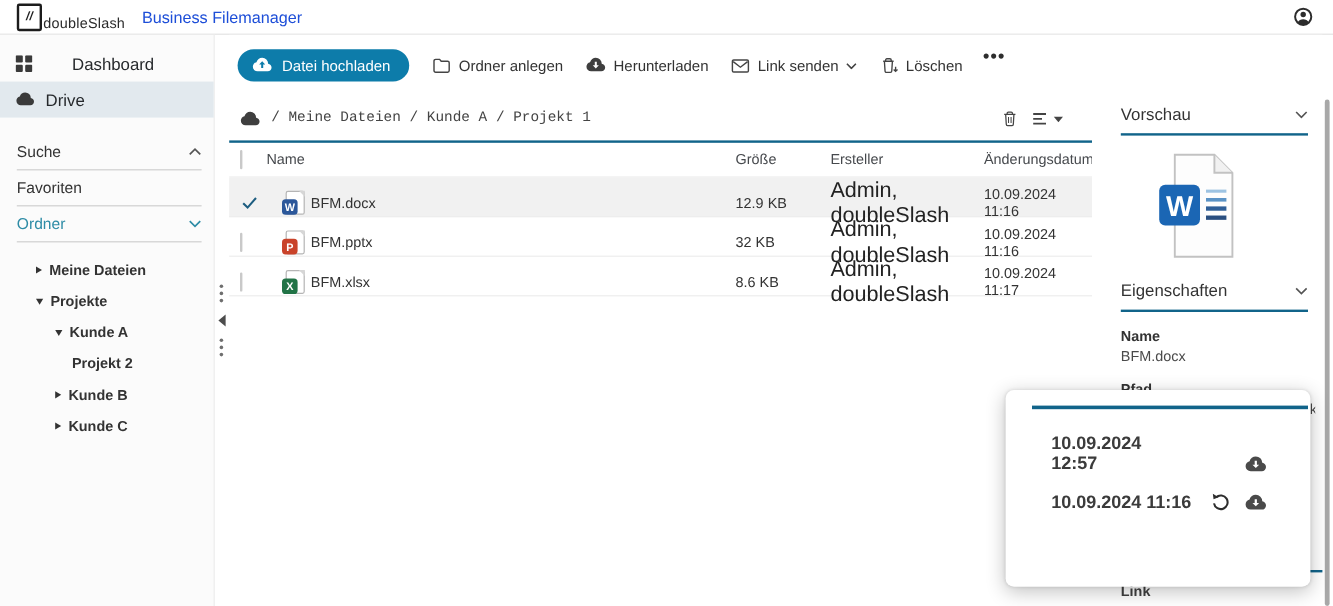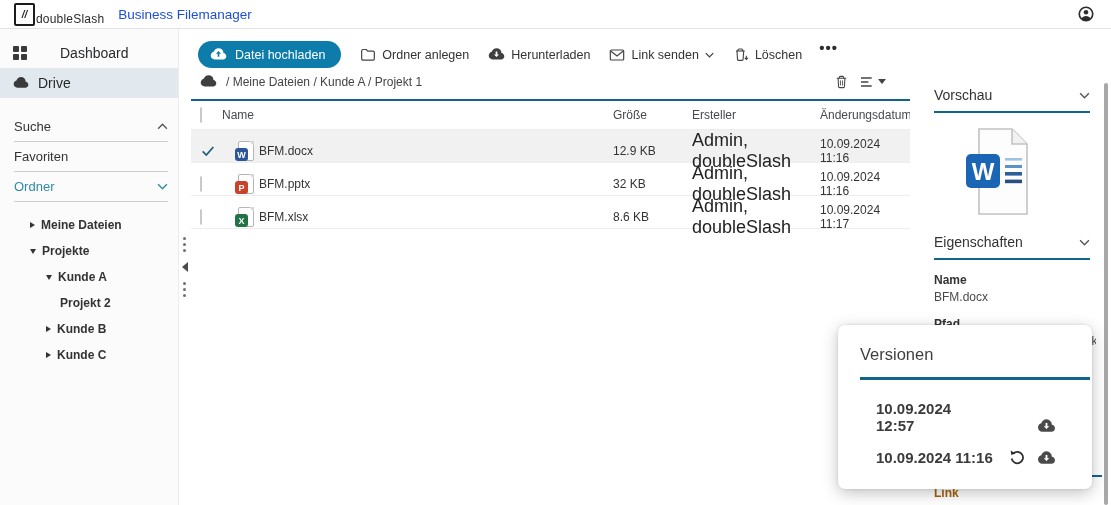--- a/index.html
+++ b/index.html
@@ -42,21 +42,21 @@
   .sp-dots i{width:3px;height:3px;border-radius:50%;background:#6f6f6f;}
   .sp-arrow{width:0;height:0;border-right:6px solid #4c4c4c;border-top:5px solid transparent;border-bottom:5px solid transparent;margin:4px 0;}
 
   
   .main{position:absolute;left:191px;top:29px;width:719px;bottom:0;background:#fff;}
   .toolbar{display:flex;align-items:center;margin-top:12px;margin-left:7px;}
   .btn-primary{display:flex;align-items:center;gap:8px;background:var(--accent);color:#fff;border:none;
                border-radius:14px;height:27px;padding:0 16px 0 12px;font-size:12.5px;font-family:inherit;cursor:pointer;}
   .tool-btn{display:flex;align-items:center;gap:6px;font-size:12.5px;color:#333;margin-left:19px;cursor:pointer;background:none;border:none;font-family:inherit;padding:0;}
   .more-btn{margin-left:17px;font-size:15px;font-weight:700;color:#2d2d2d;letter-spacing:1px;cursor:pointer;line-height:10px;align-self:flex-start;margin-top:2px;}
-  .crumb-row{display:flex;align-items:center;margin-top:5px;margin-left:9px;}
+  .crumb-row{display:flex;align-items:flex-start;margin-top:23px;margin-left:9px;font-family:Liberation Mono, monospace;}
   .crumb-path{font-size:12px;color:#444;margin-left:9px;}
   .crumb-actions{margin-left:auto;display:flex;align-items:center;gap:10px;margin-right:24px;}
   .ic-btn{cursor:pointer;display:flex;align-items:center;gap:3px;}
   .blue-rule{height:2px;background:var(--divider);margin-top:9px;}
 
   .thead{display:grid;grid-template-columns:22px 391px 79px 128px 1fr;padding-left:9px;align-items:center;
          height:28px;font-size:12px;color:#46494d;border-bottom:1px solid #ededed;}
   .trow{display:grid;grid-template-columns:22px 391px 79px 128px 1fr;padding-left:9px;align-items:center;
         height:32px;font-size:12px;color:#333;border-bottom:1px solid #ededed;cursor:pointer;}
   .trow.selected{background:var(--selected_row);}
@@ -77,21 +77,21 @@
   .rpanel{position:absolute;left:910px;top:29px;width:192px;bottom:0;background:#fff;}
   .rp-head{display:flex;align-items:center;justify-content:space-between;margin-left:24px;width:156px;
            font-size:14px;color:#333;cursor:pointer;}
   .rp-rule{height:2px;background:var(--divider);margin-left:24px;width:156px;}
   .preview-wrap{display:flex;justify-content:center;width:180px;margin-top:14px;}
   .prop{margin-left:24px;font-size:12px;}
   .prop .lb{font-weight:700;color:#333;margin-top:13px;}
   .prop .vl{color:#4a4a4a;margin-top:3px;width:162px;white-space:nowrap;overflow:hidden;}
   .rp-divider{position:absolute;top:446px;left:24px;width:168px;height:2px;background:var(--divider);}
   .link-sec{position:absolute;top:457px;left:24px;font-size:12px;}
-  .link-sec .lb{font-weight:700;color:#a16207;}
+  .link-sec .lb{font-weight:700;color:#404040;}
   .link-sec .vl{display:flex;align-items:center;gap:4px;color:#4a4a4a;margin-top:4px;}
 
   
   .popup{position:absolute;left:838px;top:325px;width:254px;height:164px;background:#fff;border-radius:7px;
          box-shadow:0 4px 16px rgba(0,0,0,.24), 0 0 3px rgba(0,0,0,.12);z-index:5;}
   .popup-title{margin:20px 0 0 22px;font-size:16.5px;color:#3f3f3f;}
   .popup-rule{height:3px;background:var(--divider);margin:13px 2px 0 22px;}
   .vrow{display:flex;margin:0 36px 0 38px;}
   .vrow.one{margin-top:20px;align-items:flex-end;}
   .vrow.two{margin-top:14px;align-items:center;}
@@ -375,21 +375,20 @@
           <circle cx="12" cy="12" r="9" fill="none" stroke="#444" stroke-width="1.7"></circle>
           <ellipse cx="12" cy="12" rx="4" ry="9" fill="none" stroke="#444" stroke-width="1.5"></ellipse>
           <path d="M3.5 12h17" stroke="#444" stroke-width="1.5"></path>
         </svg>
         <span>https://...</span>
       </div>
     </div>
   </aside>
 
   <div class="popup">
-    <div class="popup-title">Versionen</div>
     <div class="popup-rule"></div>
 
     <div class="vrow one">
       <div class="vdate">
         <div>10.09.2024</div>
         <div>12:57</div>
       </div>
       <div class="vactions">
         <span class="vic">
           <svg width="19" height="17" viewBox="0 0 24 22">

